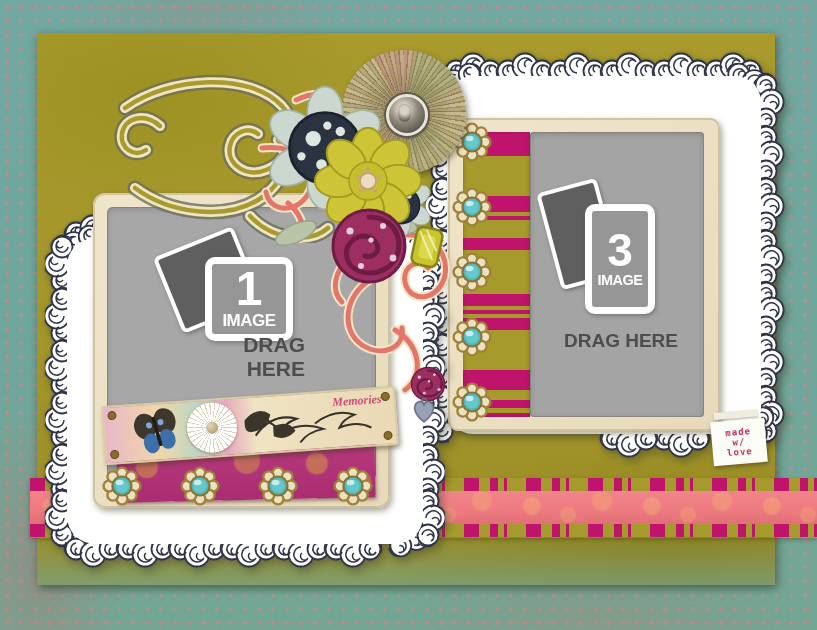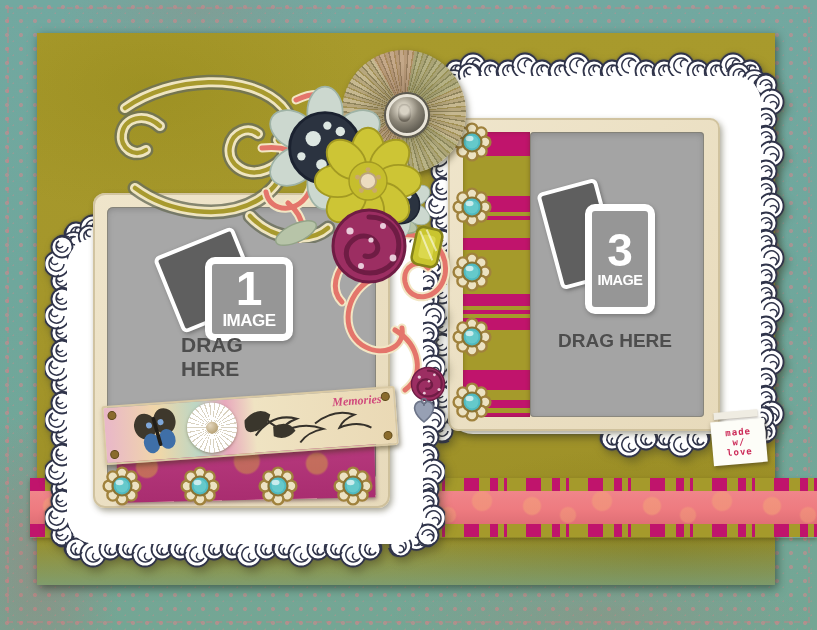--- a/index.html
+++ b/index.html
@@ -63,21 +63,21 @@
     box-shadow:inset 0 0 4px rgba(60,40,10,.4);}
   
   .icon-stack{position:absolute;}
   .tilt-photo{position:absolute;background:#5f5f5f;border:4px solid #fff;border-radius:6px;
     box-shadow:1px 2px 4px rgba(60,60,60,.5);}
   .num-box{position:absolute;background:#969696;border:7px solid #fff;border-radius:10px;
     display:flex;flex-direction:column;align-items:center;justify-content:center;
     box-shadow:1px 2px 4px rgba(70,70,70,.45);}
   .num-box .num{color:#fff;font-weight:bold;line-height:.9;}
   .num-box .unit{color:#fff;font-weight:bold;letter-spacing:-.5px;}
-  .drag-here{position:absolute;color:#4d4d4d;font-weight:bold;letter-spacing:0px;text-align:left;}
+  .drag-here{position:absolute;color:#4d4d4d;font-weight:bold;letter-spacing:0px;text-align:right;}
   
   .banner{position:absolute;left:10px;top:203px;width:290px;height:55px;transform:rotate(-4deg);
     background:linear-gradient(90deg,#e9b7c9 0%,#f0d7a8 18%,#bcd6c4 32%,#e8a9bd 42%,#efe3c2 52%,#ead9b5 100%);
     border:2px solid #d9c9a4;border-radius:3px;box-shadow:2px 3px 5px rgba(60,50,20,.5);z-index:4;}
   .banner-fan{position:absolute;left:82px;top:2px;width:50px;height:50px;border-radius:50%;
     background:repeating-conic-gradient(#ffffff 0 9deg,#d9d2c0 9deg 12deg);
     box-shadow:0 1px 3px rgba(80,70,40,.5);}
   .banner-fan::after{content:"";position:absolute;left:19px;top:19px;width:12px;height:12px;border-radius:50%;
     background:radial-gradient(circle at 35% 30%,#e4d6bd,#a8915f);}
   .memories{position:absolute;right:12px;top:3px;font-family:"Liberation Serif",serif;

